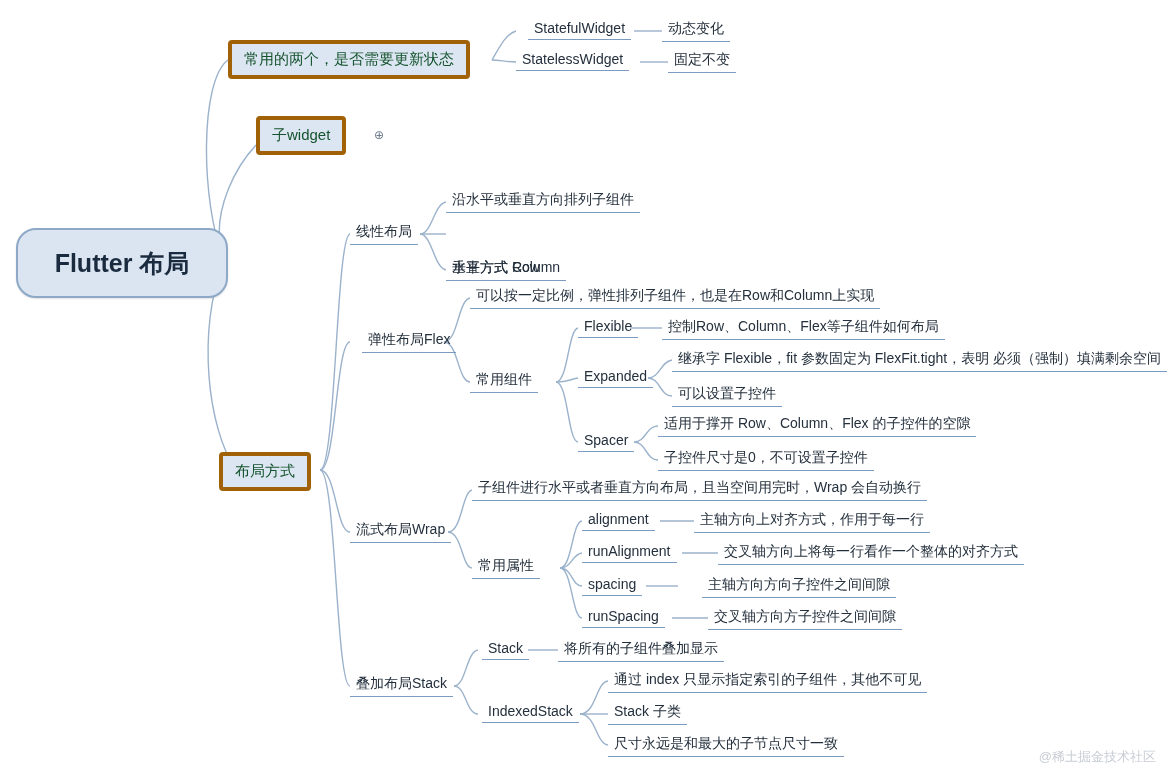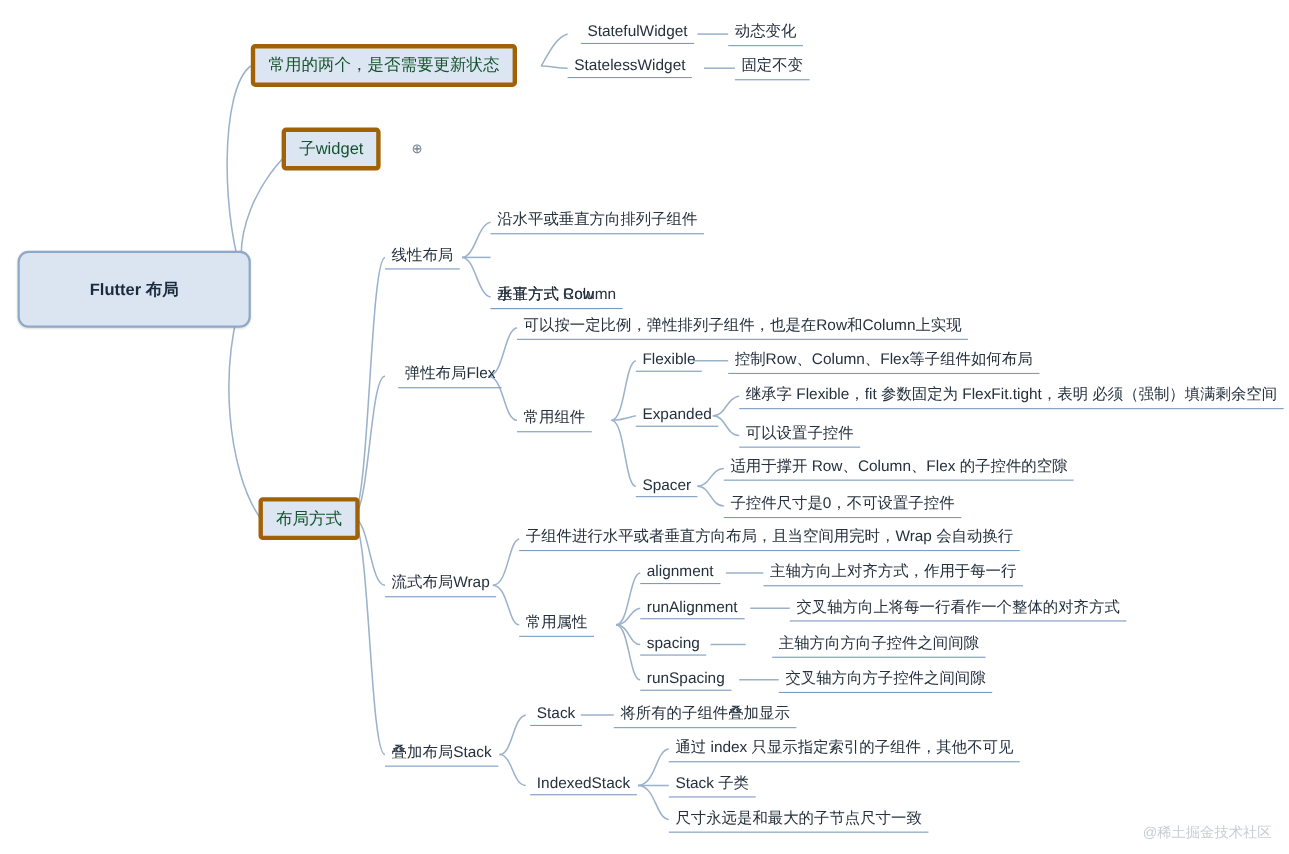--- a/index.html
+++ b/index.html
@@ -9,23 +9,23 @@
     font-family:"Liberation Sans","DejaVu Sans",sans-serif;
     color:#1f2a37;
   }
   #canvas{position:absolute;inset:0;}
   svg.links{position:absolute;left:0;top:0;width:1172px;height:776px;pointer-events:none;}
   .node{position:absolute;white-space:nowrap;}
 
   
   .root{
     left:16px;top:228px;width:208px;height:66px;
-    background:#dbe5f1;border:2px solid #8ea9c8;border-radius:10px;
+    background:#dbe5f1;border:2px solid #8ea9c8;border-radius:20px;
     display:flex;align-items:center;justify-content:center;
-    font-size:15px;font-weight:bold;color:#1b2b3f;
+    font-size:25px;font-weight:bold;color:#1b2b3f;
     box-shadow:0 1px 2px rgba(0,0,0,.12);
   }
 
   
   .boxed{
     background:#dce6f2;border:4px solid #a16207;border-radius:4px;
     font-size:15px;color:#14532d;padding:6px 12px;
     display:flex;align-items:center;justify-content:center;text-align:center;
   }
 
@@ -111,21 +111,21 @@
       <path d="M580 714 C 596 714, 596 714, 608 714"></path>
       <path d="M580 714 C 596 714, 596 744, 608 745"></path>
     </g>
   </svg>
 
   <div class="node root">Flutter 布局</div>
 
   <div class="node boxed" style="left:228px;top:40px;">常用的两个，是否需要更新状态</div>
   <div class="node boxed" style="left:256px;top:116px;">子widget</div>
   <span class="plus" style="left:374px;top:128px;">⊕</span>
-  <div class="node boxed" style="left:235px;top:452px;">布局方式</div>
+  <div class="node boxed" style="left:219px;top:452px;">布局方式</div>
 
   <div class="node uline" style="left:528px;top:18px;">StatefulWidget</div>
   <div class="node uline" style="left:662px;top:18px;">动态变化</div>
   <div class="node uline" style="left:516px;top:49px;">StatelessWidget</div>
   <div class="node uline" style="left:668px;top:49px;">固定不变</div>
 
   <div class="node uline" style="left:350px;top:221px;">线性布局</div>
   <div class="node uline" style="left:446px;top:189px;">沿水平或垂直方向排列子组件</div>
   <div class="node uline" style="left:446px;top:221px;margin-top:36px;">水平方式 Row</div>
   <div class="node uline" style="left:446px;top:257px;">垂直方式 Column</div>

